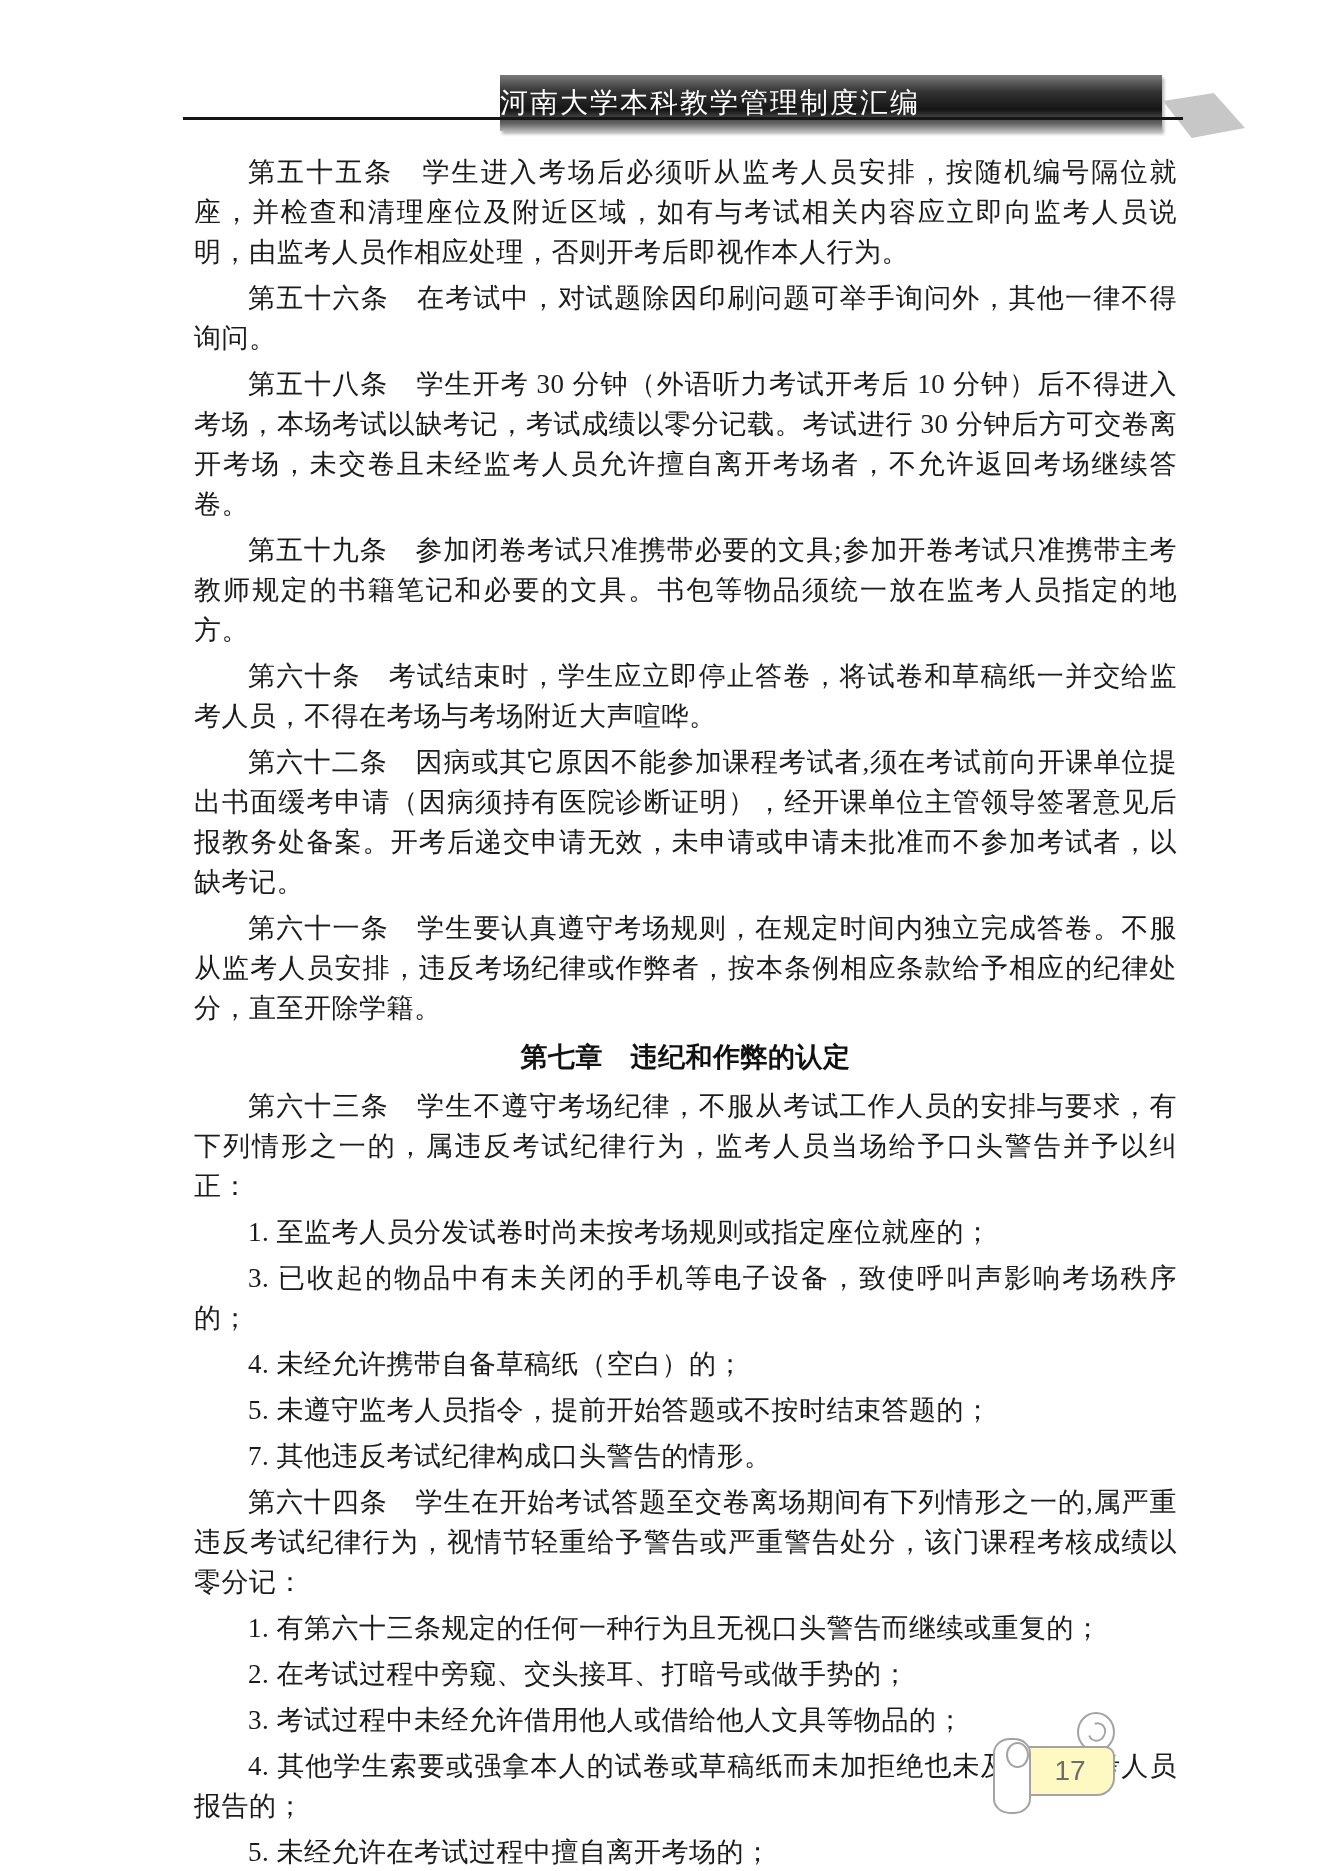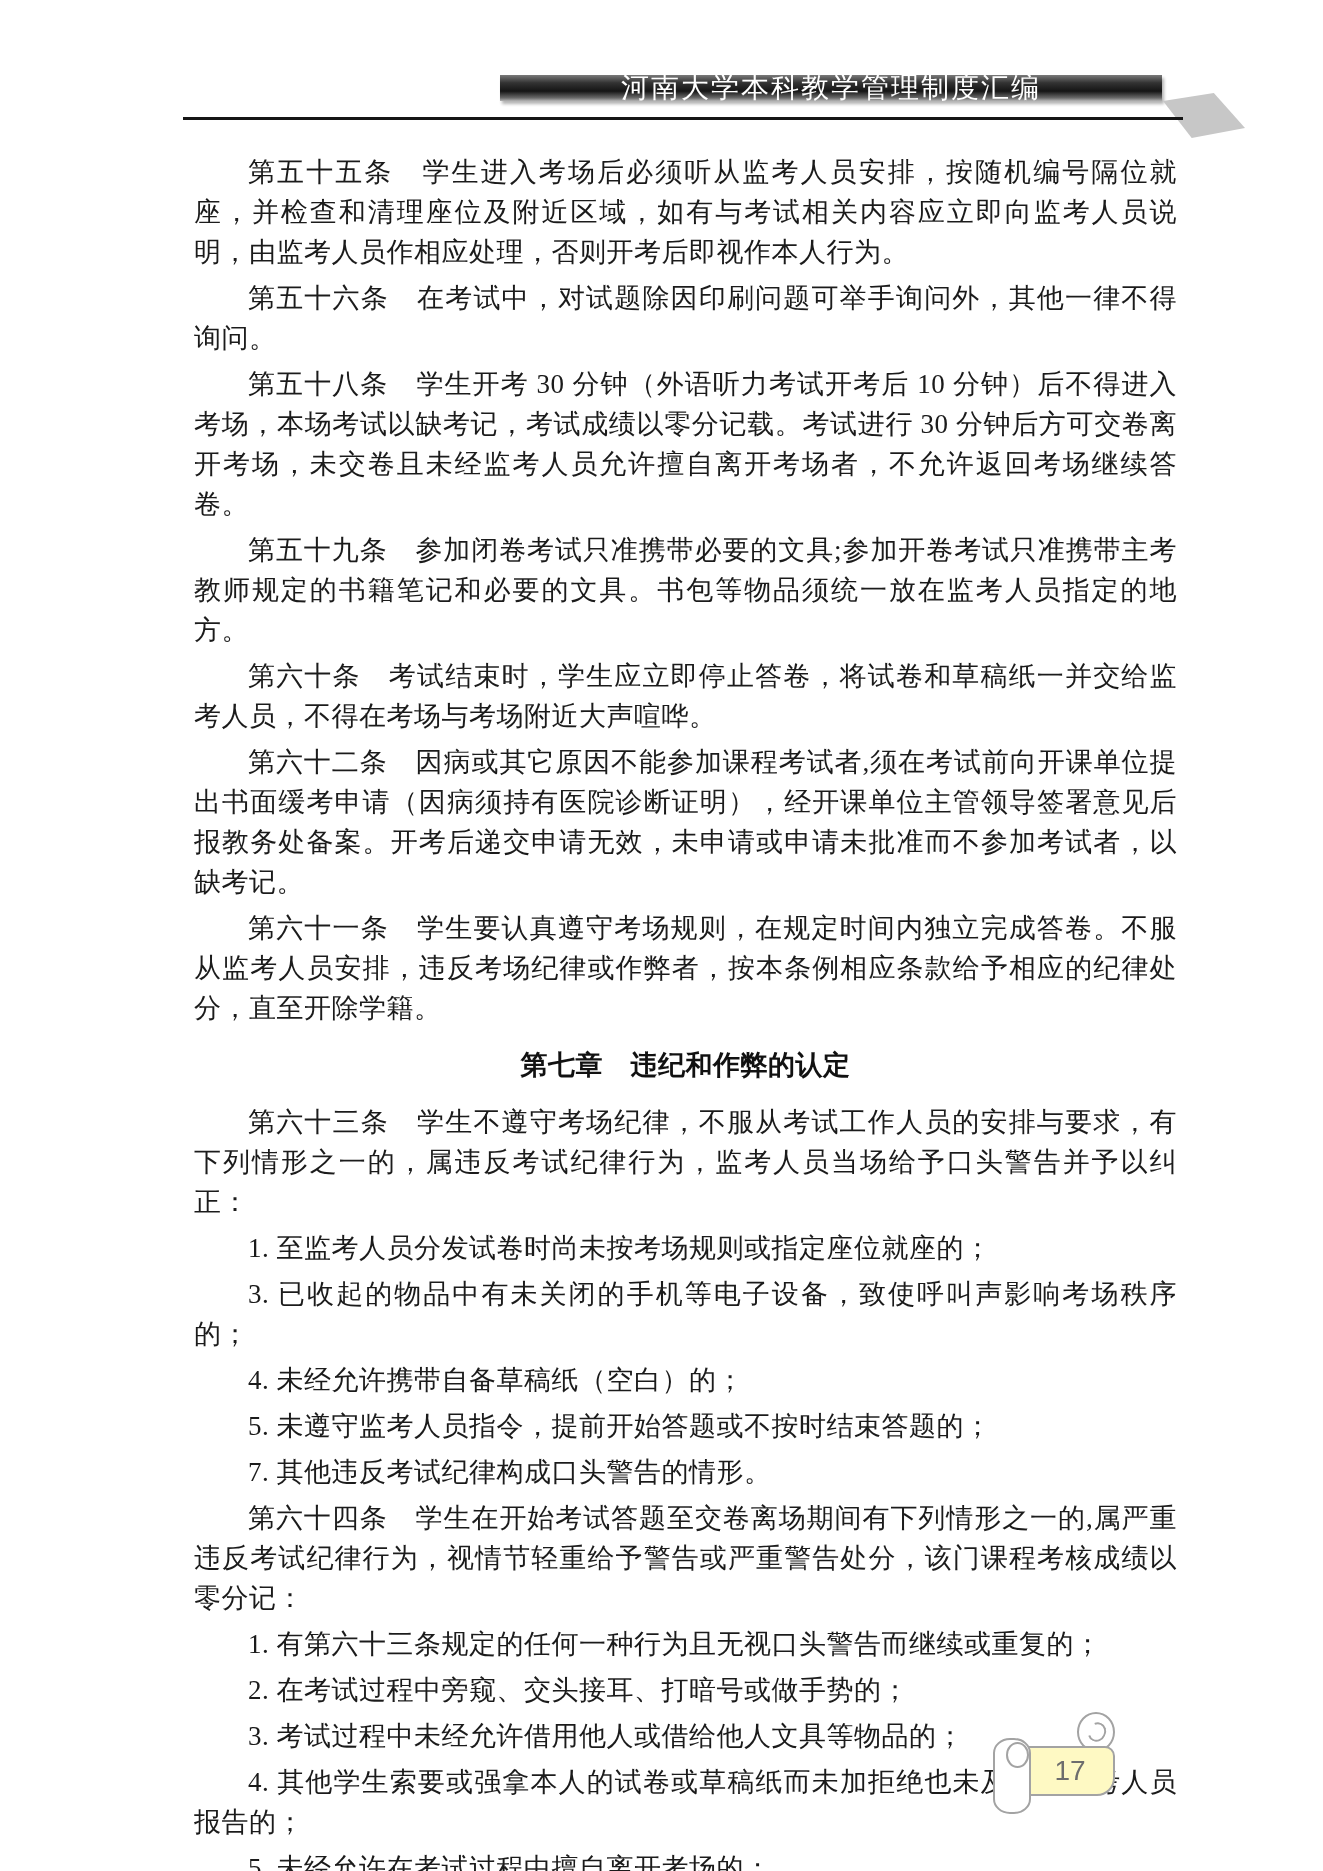--- a/index.html
+++ b/index.html
@@ -3,23 +3,23 @@
 <meta charset="utf-8">
 <style>
   html,body{margin:0;padding:0;}
   body{
     width:1323px;height:1871px;background:#ffffff;position:relative;
     font-family:"Liberation Serif","DejaVu Serif",serif;
     overflow:hidden;
   }
   
   .banner{
-    position:absolute;left:500px;top:75px;width:662px;height:26px;
+    position:absolute;left:500px;top:75px;width:662px;height:56px;
     background:linear-gradient(180deg,#7a7a7a 0%,#333333 30%,#151515 62%,#6a6a6a 88%,#b2b2b2 100%);
-    display:flex;align-items:center;justify-content:center;
+    display:flex;align-items:center;
     box-shadow:2px 3px 3px rgba(0,0,0,0.30);
   }
   .banner-title{
     color:#ffffff;font-size:28px;letter-spacing:2px;white-space:nowrap;
   }
   .banner-arrow{
     position:absolute;left:1163px;top:93px;width:82px;height:45px;
     background:#c7c7c7;
     clip-path:polygon(0 18%,62% 0,100% 78%,35% 100%);
   }
@@ -27,21 +27,21 @@
     position:absolute;left:183px;top:117px;width:1000px;height:3px;background:#161616;
   }
   
   .doc-body{
     position:absolute;left:188px;top:146px;width:995px;
     font-size:27px;line-height:40px;color:#1b1b1b;
     text-align:justify;letter-spacing:0.5px;
   }
   .para{margin:6px;text-indent:54px;}
   .chapter{
-    margin:16px;text-indent:0;text-align:center;
+    margin:8px;text-indent:0;text-align:center;
     font-family:"Liberation Sans","DejaVu Sans",sans-serif;
     font-weight:bold;font-size:27px;line-height:42px;color:#111111;
   }
   
   .scroll{
     position:absolute;left:993px;top:1710px;width:132px;height:102px;
   }
   .scroll .curl{
     position:absolute;left:84px;top:2px;width:34px;height:36px;
     border:2px solid #a3a3a3;border-radius:50%;background:#ffffff;z-index:1;

